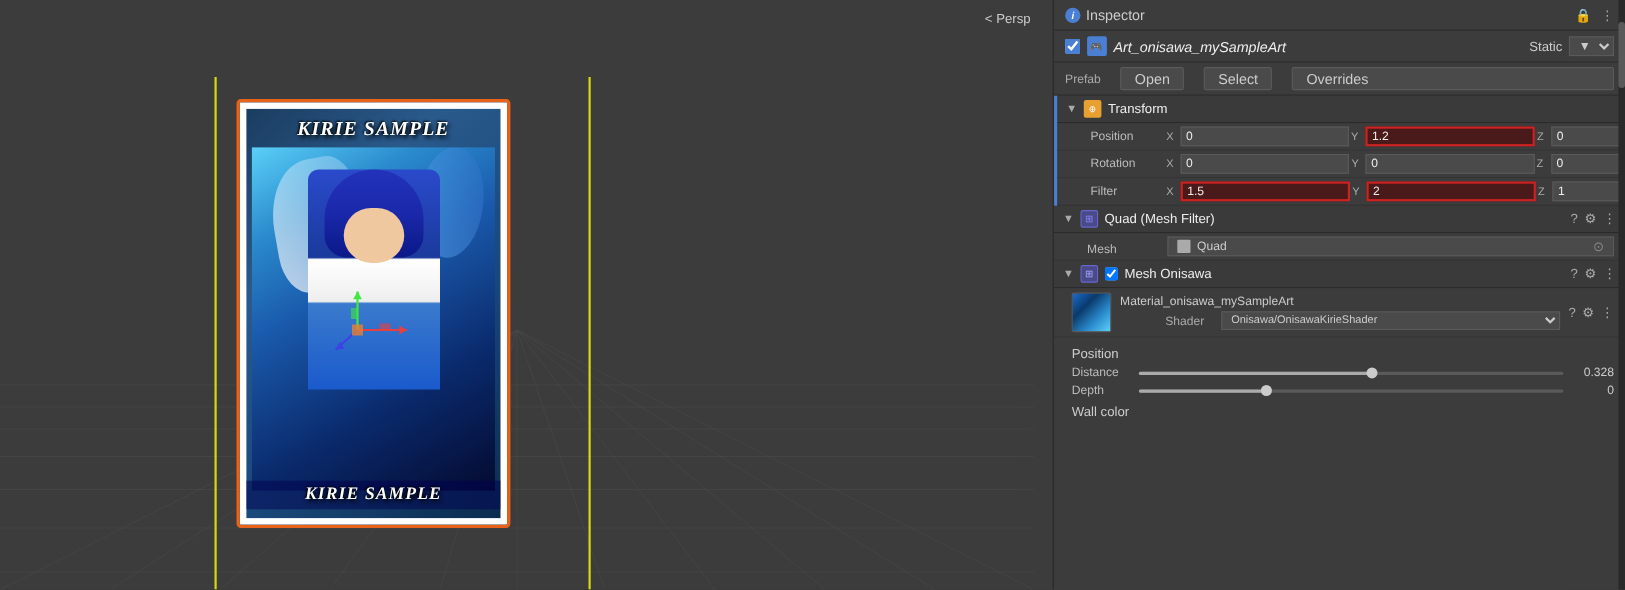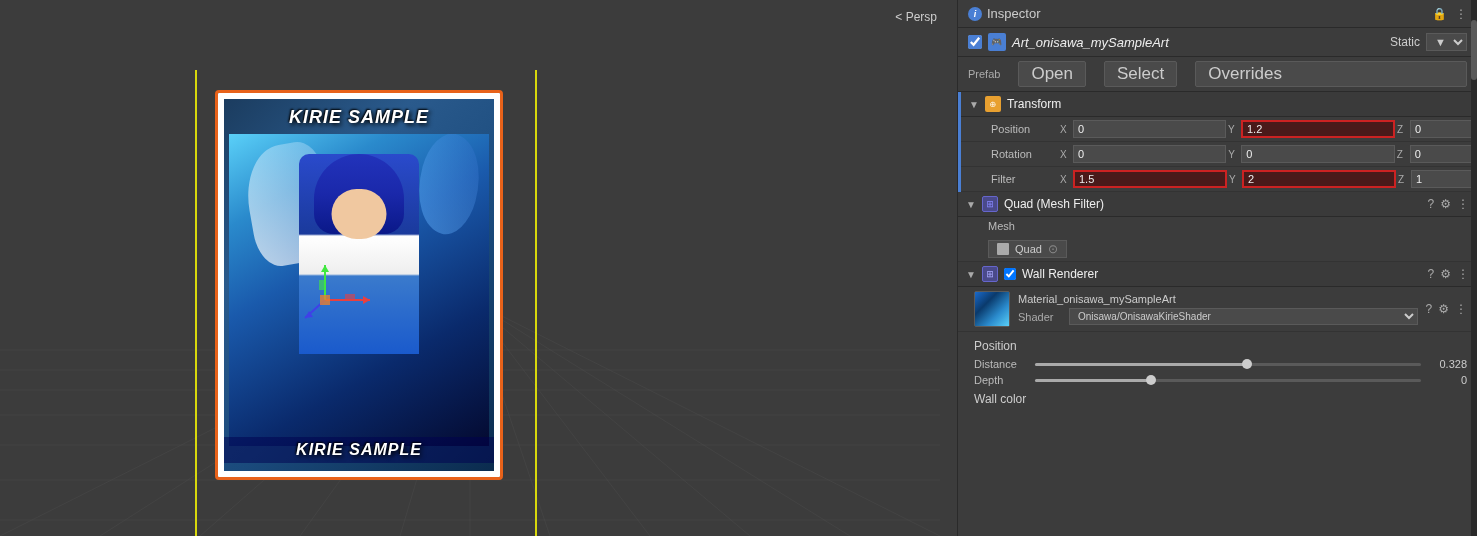--- a/index.html
+++ b/index.html
@@ -44,26 +44,27 @@
       left: 165px;
       top: 70px;
       width: 320px;
       height: 430px;
     }
 
     .scene-card {
       position: absolute;
       left: 50px;
       top: 20px;
-      width: 288px;
+      width: 249px;
       height: 390px;
       border: 3px solid #e8621a;
       border-radius: 4px;
       overflow: hidden;
       background: linear-gradient(135deg, #1a3a5c 0%, #2a5a8c 30%, #1a4a7c 60%, #0a2a4c 100%);
+      font-family: Liberation Serif, serif;
     }
 
     .card-inner {
       width: 100%;
       height: 100%;
       position: relative;
       border: 6px solid white;
     }
 
     .card-title {
@@ -238,21 +239,21 @@
 
     .prefab-label {
       color: #aaa;
       font-size: 11px;
     }
 
     .prefab-btn {
       background: #4a4a4a;
       border: 1px solid #5a5a5a;
       color: #ccc;
-      font-size: 17px;
+      font-size: 13px;
       padding: 2px 12px;
       cursor: pointer;
       border-radius: 2px;
     }
 
     
     .section-header {
       display: flex;
       align-items: center;
       padding: 4px 8px;
@@ -363,26 +364,25 @@
       display: flex;
       align-items: center;
       justify-content: center;
       color: #8888ff;
       font-size: 9px;
       border: 1px solid #6666cc;
     }
 
     .mesh-row {
       display: flex;
-      align-items: flex-start;
-      padding: 3px 26px 3px 30px;
+      align-items: flex-end;
+      padding: 3px 10px 3px 30px;
       gap: 8px;
       background: #3c3c3c;
       border-bottom: 1px solid #333;
-      flex-direction: column;
     }
 
     .mesh-label {
       color: #bbb;
       font-size: 11px;
       width: 65px;
     }
 
     .mesh-value-box {
       display: flex;
@@ -469,20 +469,21 @@
     .shader-row {
       display: flex;
       align-items: center;
       gap: 6px;
     }
 
     .shader-label {
       color: #aaa;
       font-size: 11px;
       width: 45px;
+      margin-left: 41px;
     }
 
     .shader-dropdown {
       flex: 1;
       background: #4a4a4a;
       border: 1px solid #5a5a5a;
       color: #ccc;
       font-size: 10px;
       padding: 1px 4px;
     }
@@ -795,21 +796,21 @@
         <span class="mesh-circle-icon">⊙</span>
       </div>
     </div>
   </div>
 
   <div>
     <div class="mesh-renderer-header">
       <span class="section-arrow">▼</span>
       <div class="mesh-renderer-icon">⊞</div>
       <input type="checkbox" checked="" style="width: 12px; height: 12px;">
-      <span class="section-title">Wall Renderer</span>
+      <span class="section-title">Mesh Onisawa</span>
       <div class="section-actions">
         <span>?</span>
         <span>⚙</span>
         <span>⋮</span>
       </div>
     </div>
 
     <div class="material-row">
       <div class="material-thumb">
         <div style="width:100%;height:100%;background:linear-gradient(135deg,#1a6acc,#0a3a6c,#2a8acc,#5ad0f8);"></div>

